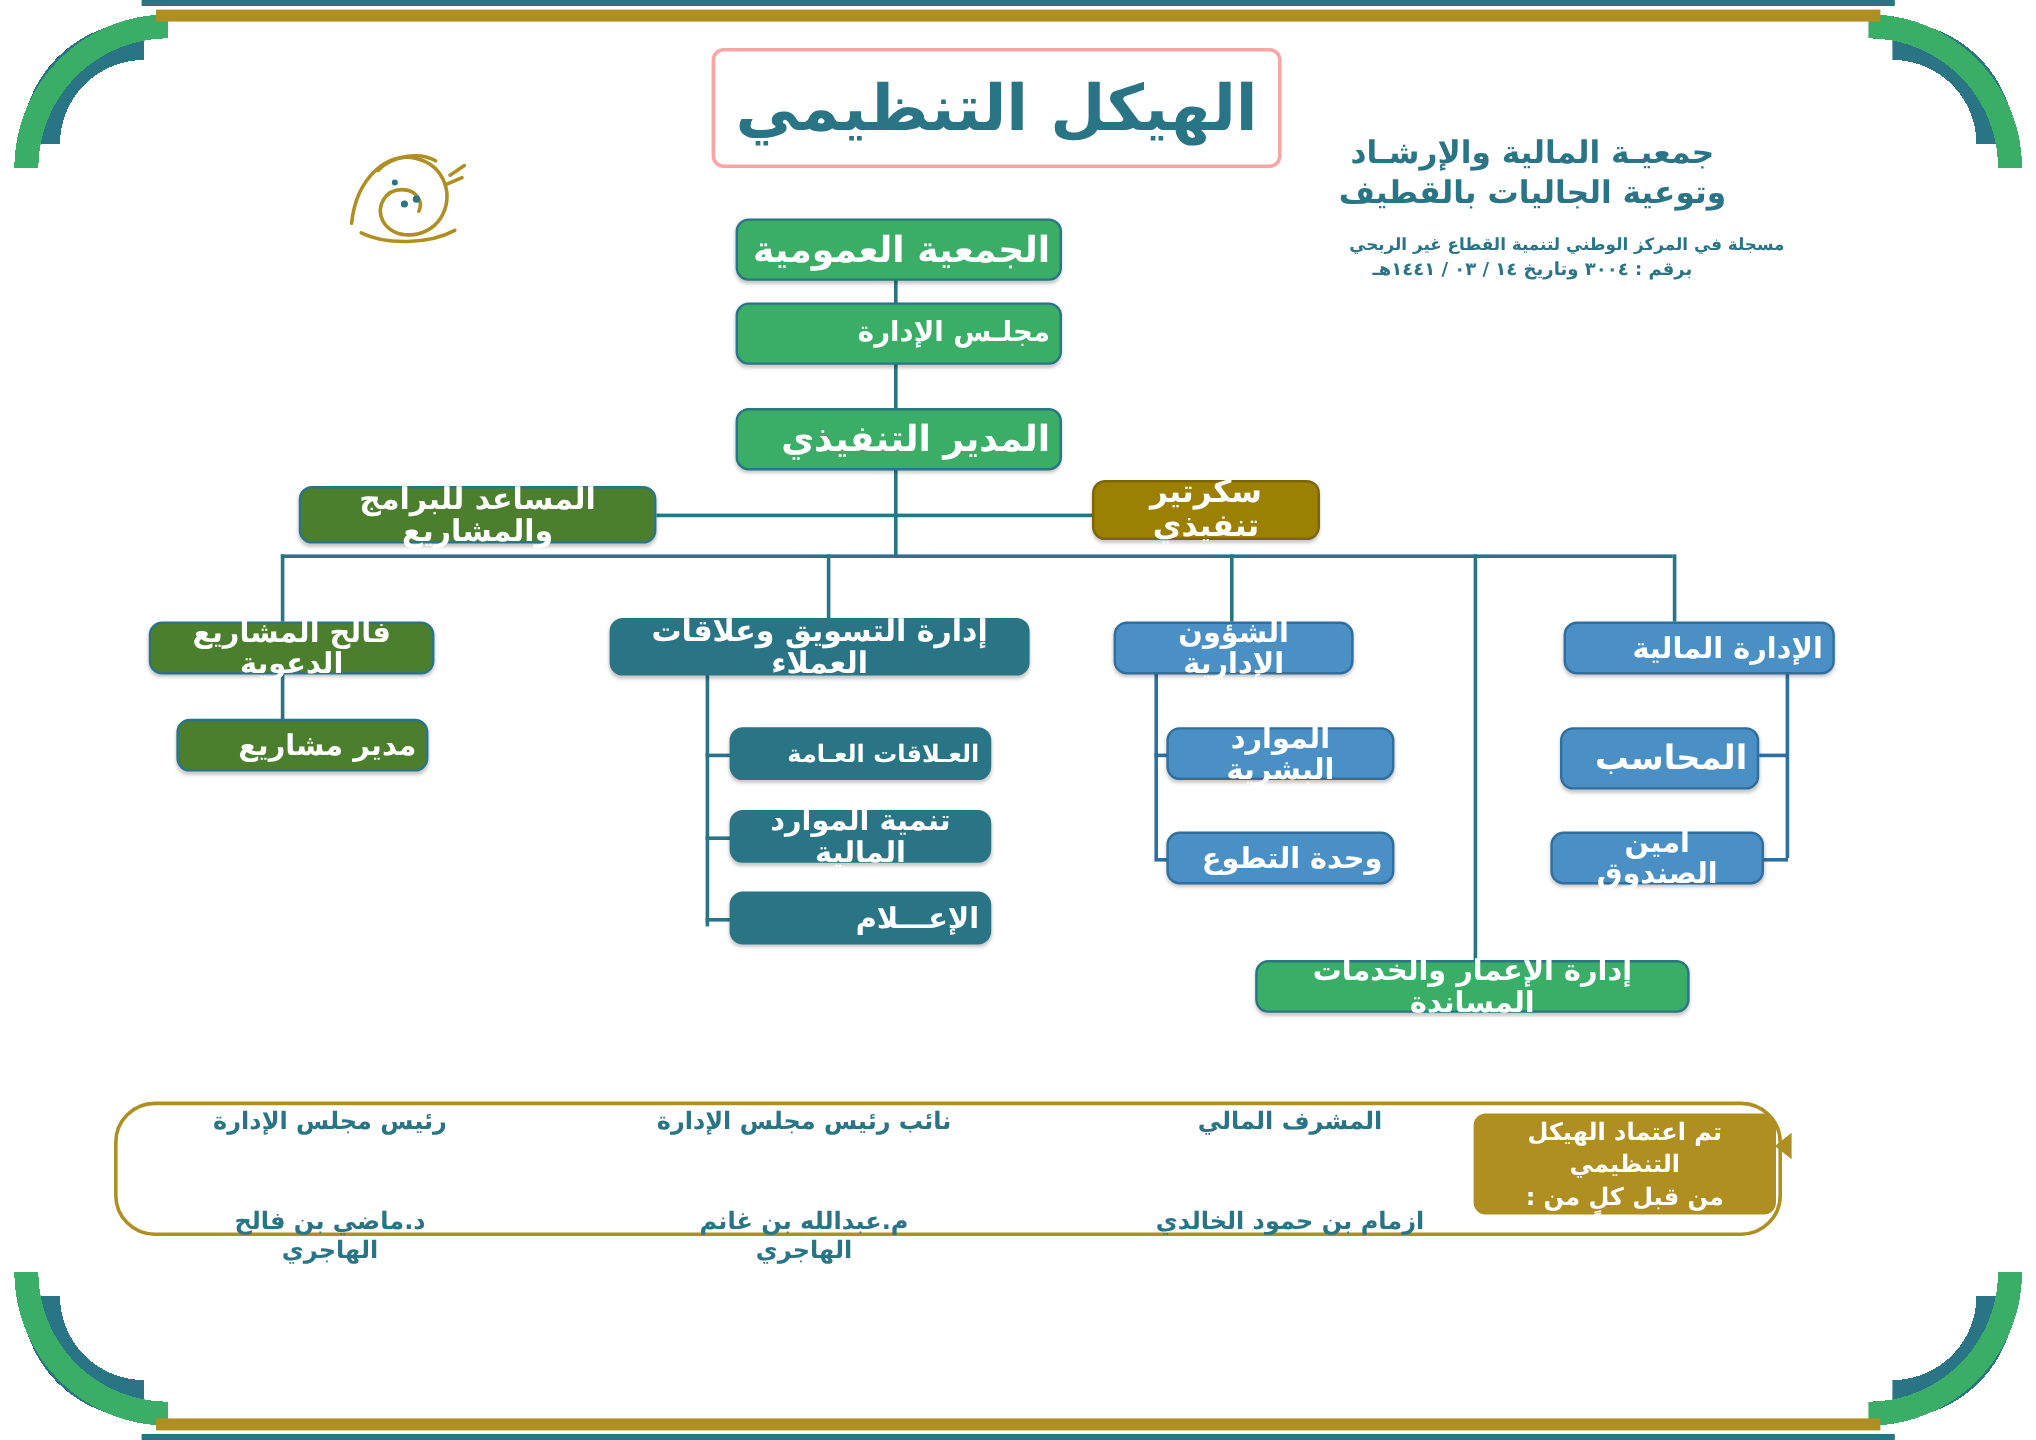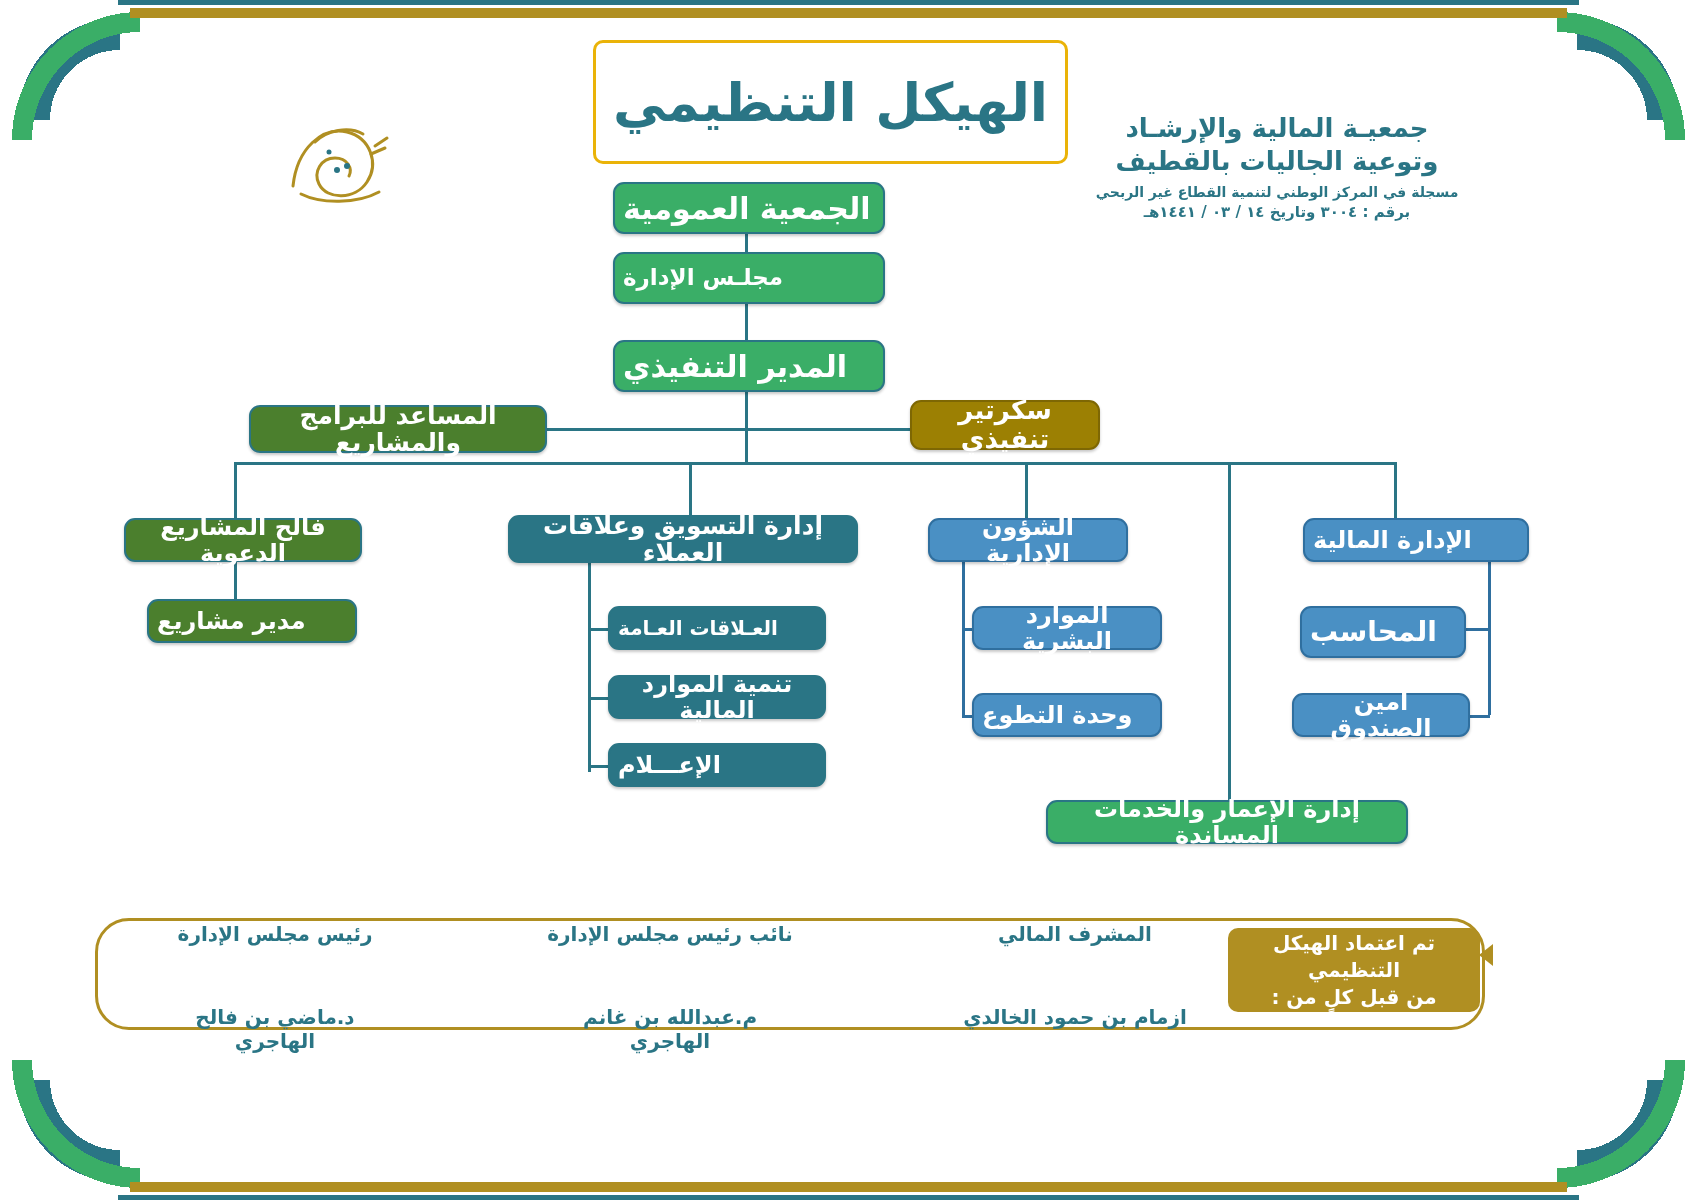--- a/index.html
+++ b/index.html
@@ -39,38 +39,38 @@
   .corner-br2 { bottom:0; right:0; width:140px; height:140px;
      background: radial-gradient(circle at 0% 0%, transparent 0 108px, #3aae67 108px 128px, transparent 128px);
   }
   .topbar { position:absolute; top:8px; left:130px; right:130px; height:10px; background:#b08f22; }
   .topbar2 { position:absolute; top:0px; left:118px; right:118px; height:5px; background:#2a7585; }
   .botbar { position:absolute; bottom:8px; left:130px; right:130px; height:10px; background:#b08f22; }
   .botbar2 { position:absolute; bottom:0px; left:118px; right:118px; height:5px; background:#2a7585; }
 
   
   .title-box {
-    position:absolute; left:593px; top:40px; width:475px; height:124px;
-    border:3px solid #eab308; border-radius:10px;
+    position:absolute; left:593px; top:40px; width:475px; height:100px;
+    border:3px solid #fca5a5; border-radius:10px;
     display:flex; align-items:center; justify-content:center;
   }
   .title-text { color:#2a7585; font-size:53px; font-weight:bold; letter-spacing:0px; }
 
   .org-name { position:absolute; right:210px; top:112px; width:420px; text-align:center; color:#2a7585; }
   .org-line1 { font-size:26px; font-weight:bold; line-height:1.25; }
   .org-line2 { font-size:26px; font-weight:bold; line-height:1.25; }
-  .org-reg1  { font-size:14px; font-weight:bold; margin-top:7px; }
+  .org-reg1  { font-size:14px; font-weight:bold; margin-top:19px;text-align:right; }
   .org-reg2  { font-size:15px; font-weight:bold; margin-top:3px; }
 
   .logo-mark { position:absolute; left:275px; top:108px; width:130px; height:110px; }
 
   
   .node {
     position:absolute;
-    display:flex; align-items:center; justify-content:flex-end;
+    display:flex; align-items:center; justify-content:flex-start;
     color:#ffffff; font-weight:bold; text-align:center;
     border-radius:11px; border:2px solid #2a7585;
     box-shadow:0 2px 3px rgba(0,0,0,.22);
     line-height:1.1;
     padding:0 8px;
   }
   .c-green   { background:#3aae67; }
   .c-gold    { background:#9c8003; border-color:#7e6703; }
   .c-olive   { background:#4b7f2d; }
   .c-teal    { background:#2a7585; }

